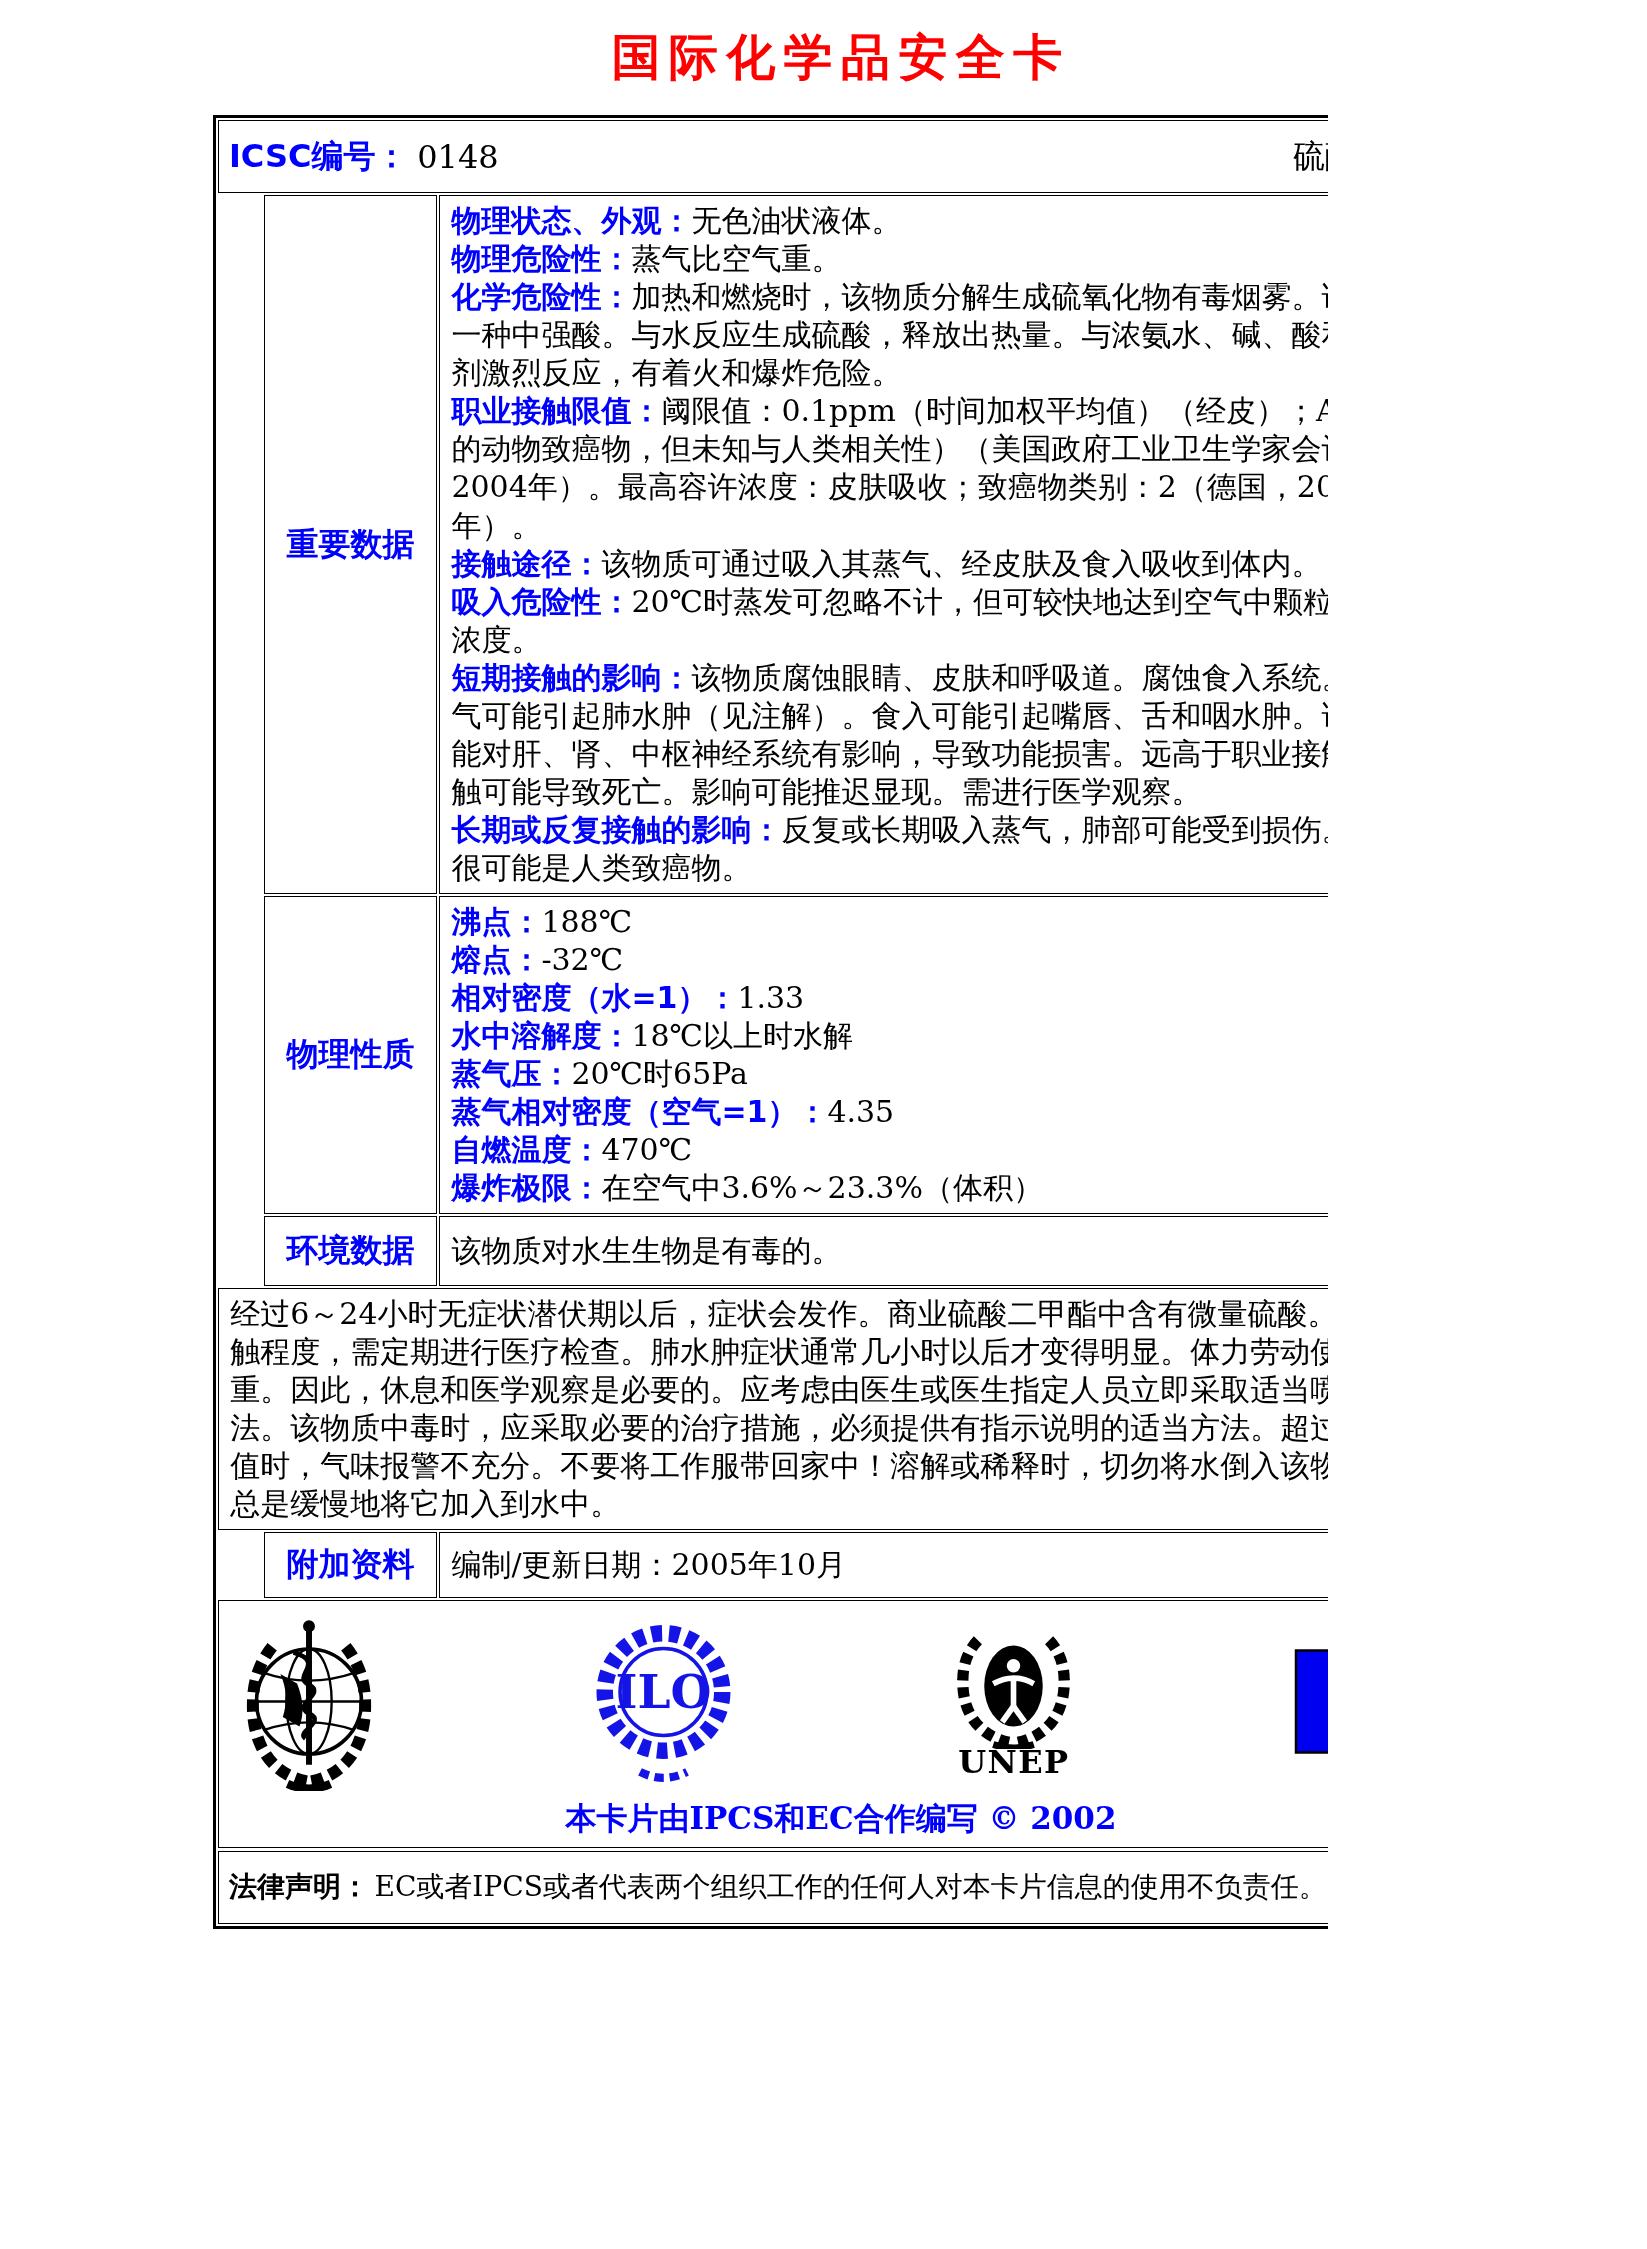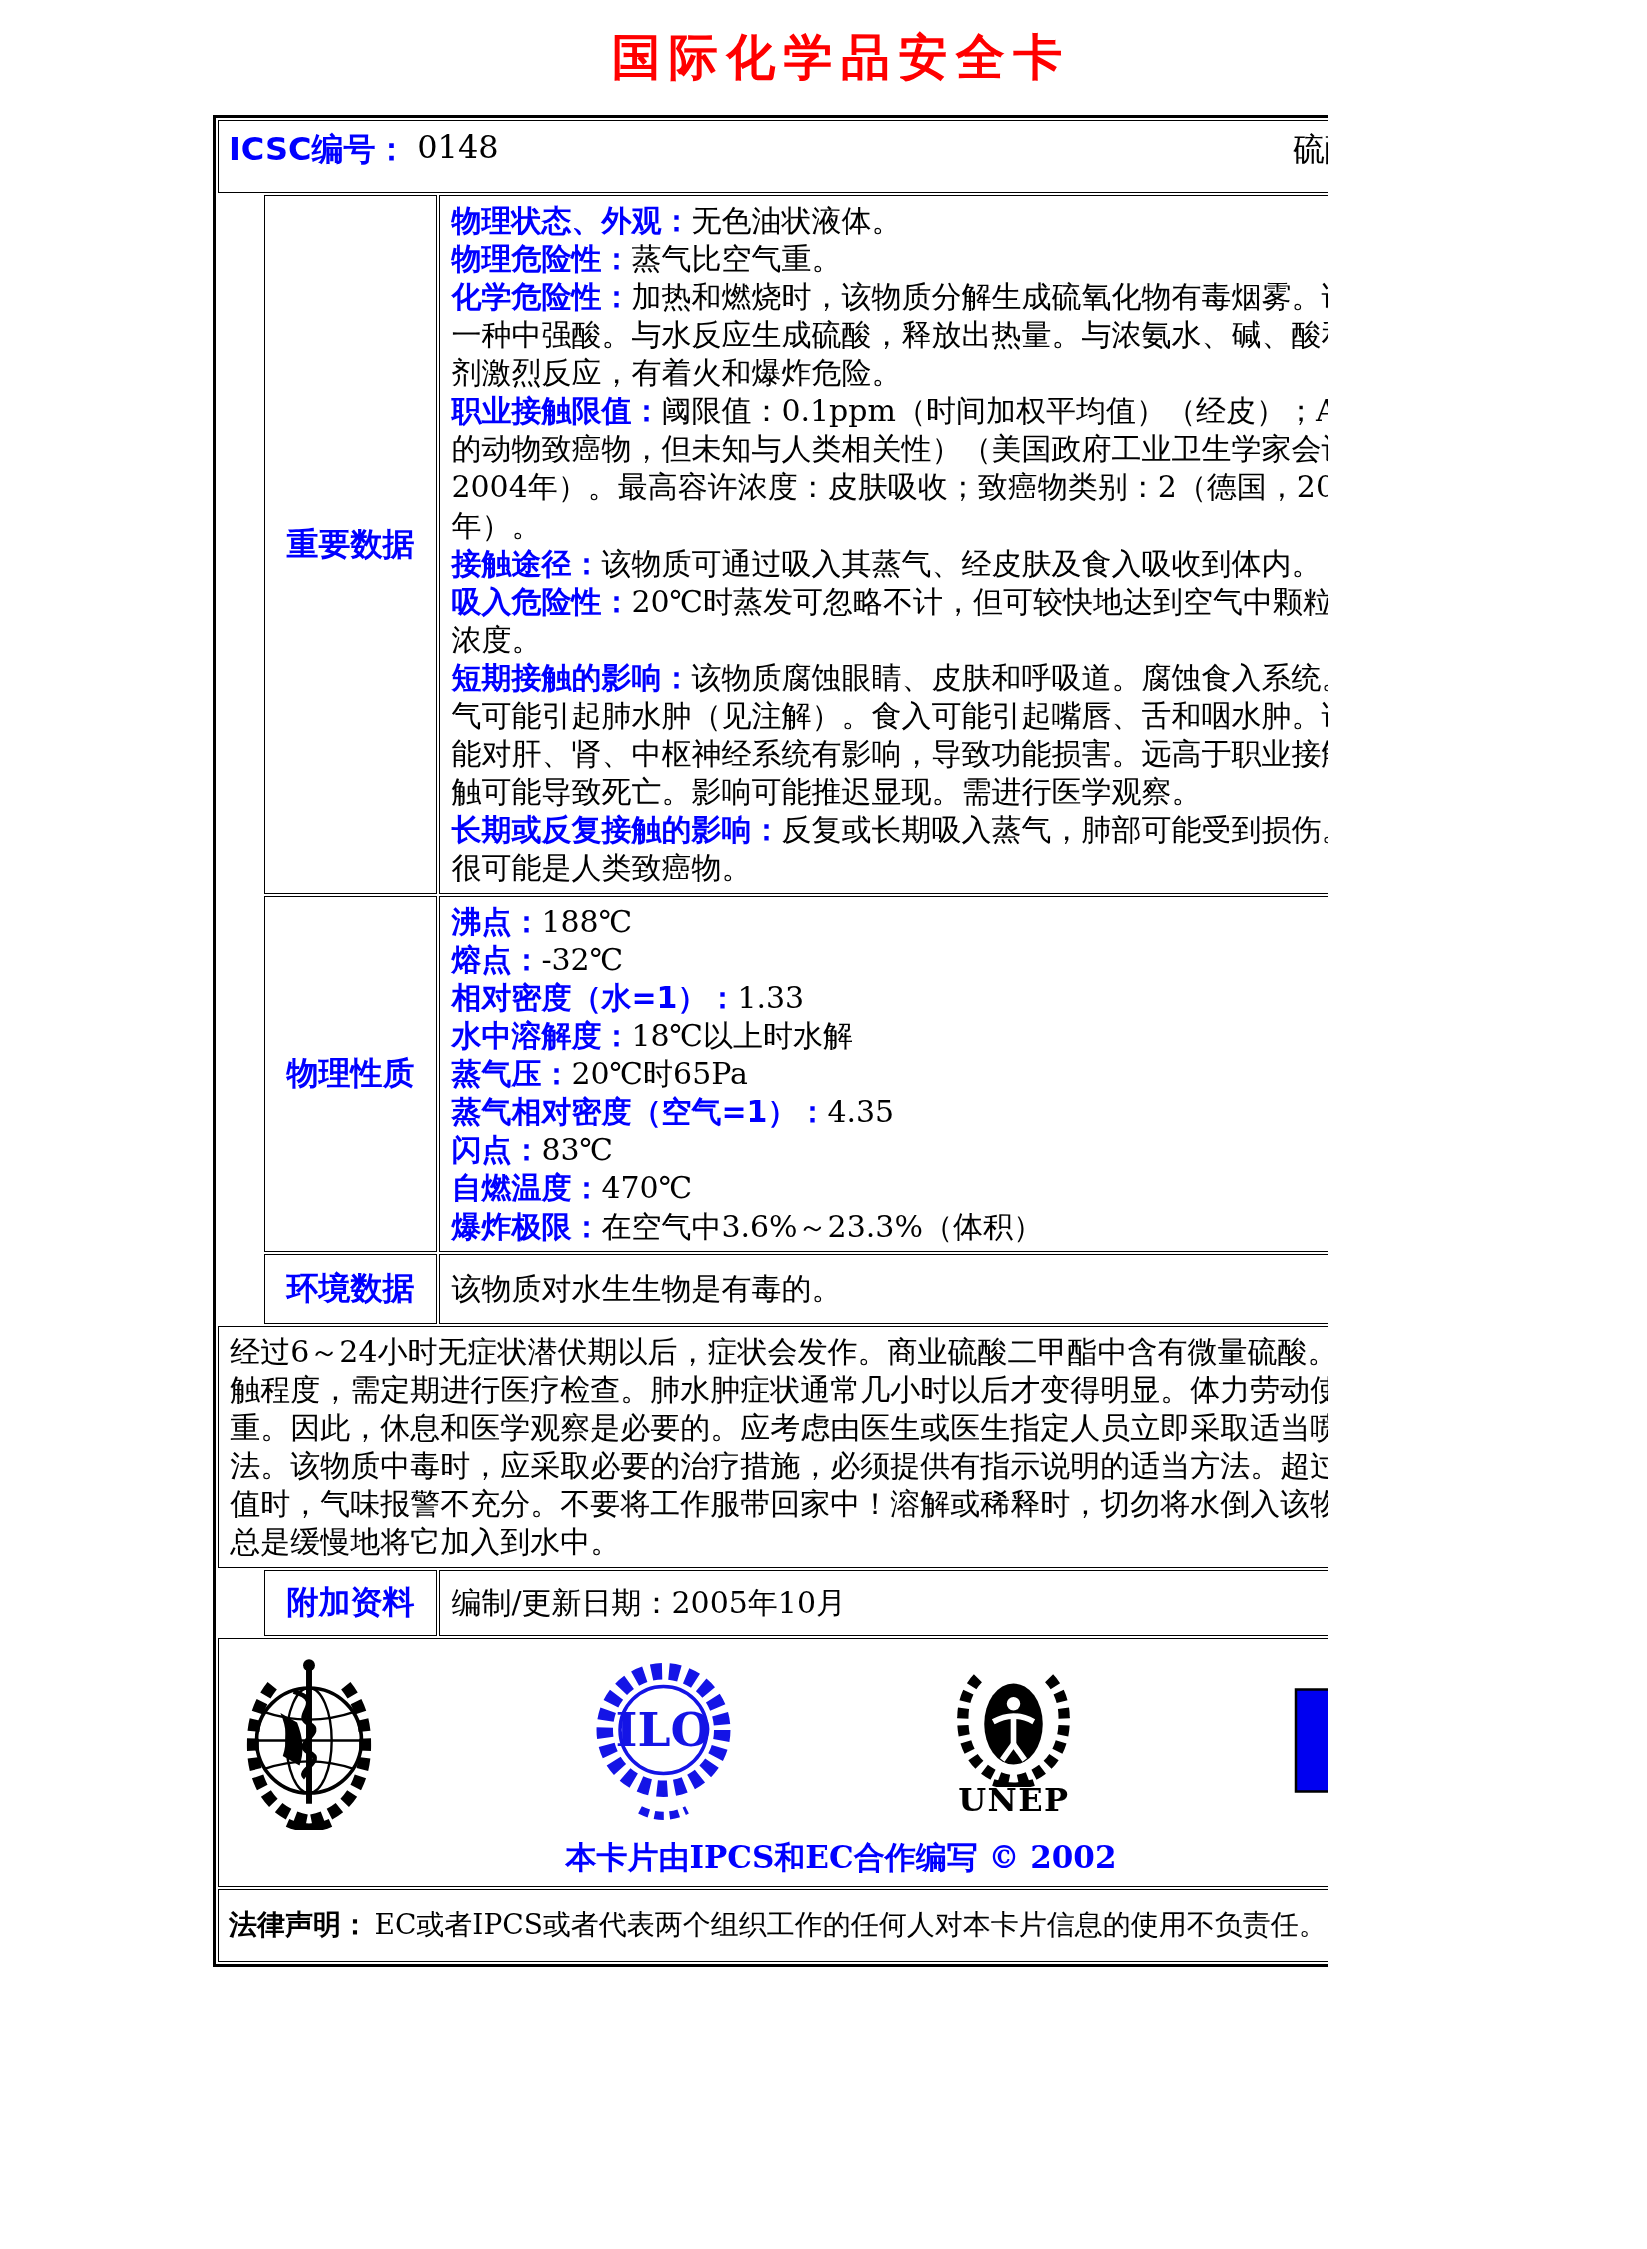--- a/index.html
+++ b/index.html
@@ -22,21 +22,21 @@
   .card {
     position: absolute; left: 213px; top: 115px; width: 1256px;
     border: 3.5px solid #000; background: #fff;
     padding: 2.1px;
     display: flex; flex-direction: column; gap: 2.1px;
   }
   .row { display: flex; gap: 2.1px; }
   .cell { border: 1.4px solid #000; background: #fff; }
 
   .full-cell {
-    flex: 1 1 auto; display: flex; align-items: flex-start;
+    flex: 1 1 auto; display: flex; align-items: center;
     padding: 7px 9.8px; font-size: 32px; min-height: 73px;
   }
   .hdr-label {
     color: #0000ff; font-weight: bold;
     font-family: "DejaVu Sans", "Liberation Sans", sans-serif;
   }
   .hdr-value { margin-left: 9.8px; }
   .chem { margin-left: auto; }
 
   .label-cell {
@@ -117,21 +117,20 @@
 
     <div class="row">
       <div class="cell label-cell">物理性质</div>
       <div class="cell content-cell">
           <div class="entry"><span class="lbl">沸点：</span><span class="txt">188℃</span></div>
           <div class="entry"><span class="lbl">熔点：</span><span class="txt">-32℃</span></div>
           <div class="entry"><span class="lbl">相对密度（水=1）：</span><span class="txt">1.33</span></div>
           <div class="entry"><span class="lbl">水中溶解度：</span><span class="txt">18℃以上时水解</span></div>
           <div class="entry"><span class="lbl">蒸气压：</span><span class="txt">20℃时65Pa</span></div>
           <div class="entry"><span class="lbl">蒸气相对密度（空气=1）：</span><span class="txt">4.35</span></div>
-          <div class="entry"><span class="lbl">闪点：</span><span class="txt">83℃</span></div>
           <div class="entry"><span class="lbl">自燃温度：</span><span class="txt">470℃</span></div>
           <div class="entry"><span class="lbl">爆炸极限：</span><span class="txt">在空气中3.6%～23.3%（体积）</span></div>
         </div>
     </div>
 
     <div class="row">
       <div class="cell label-cell">环境数据</div>
       <div class="cell content-cell min-env">
         <div class="entry">
           <span class="txt">该物质对水生生物是有毒的。</span>

